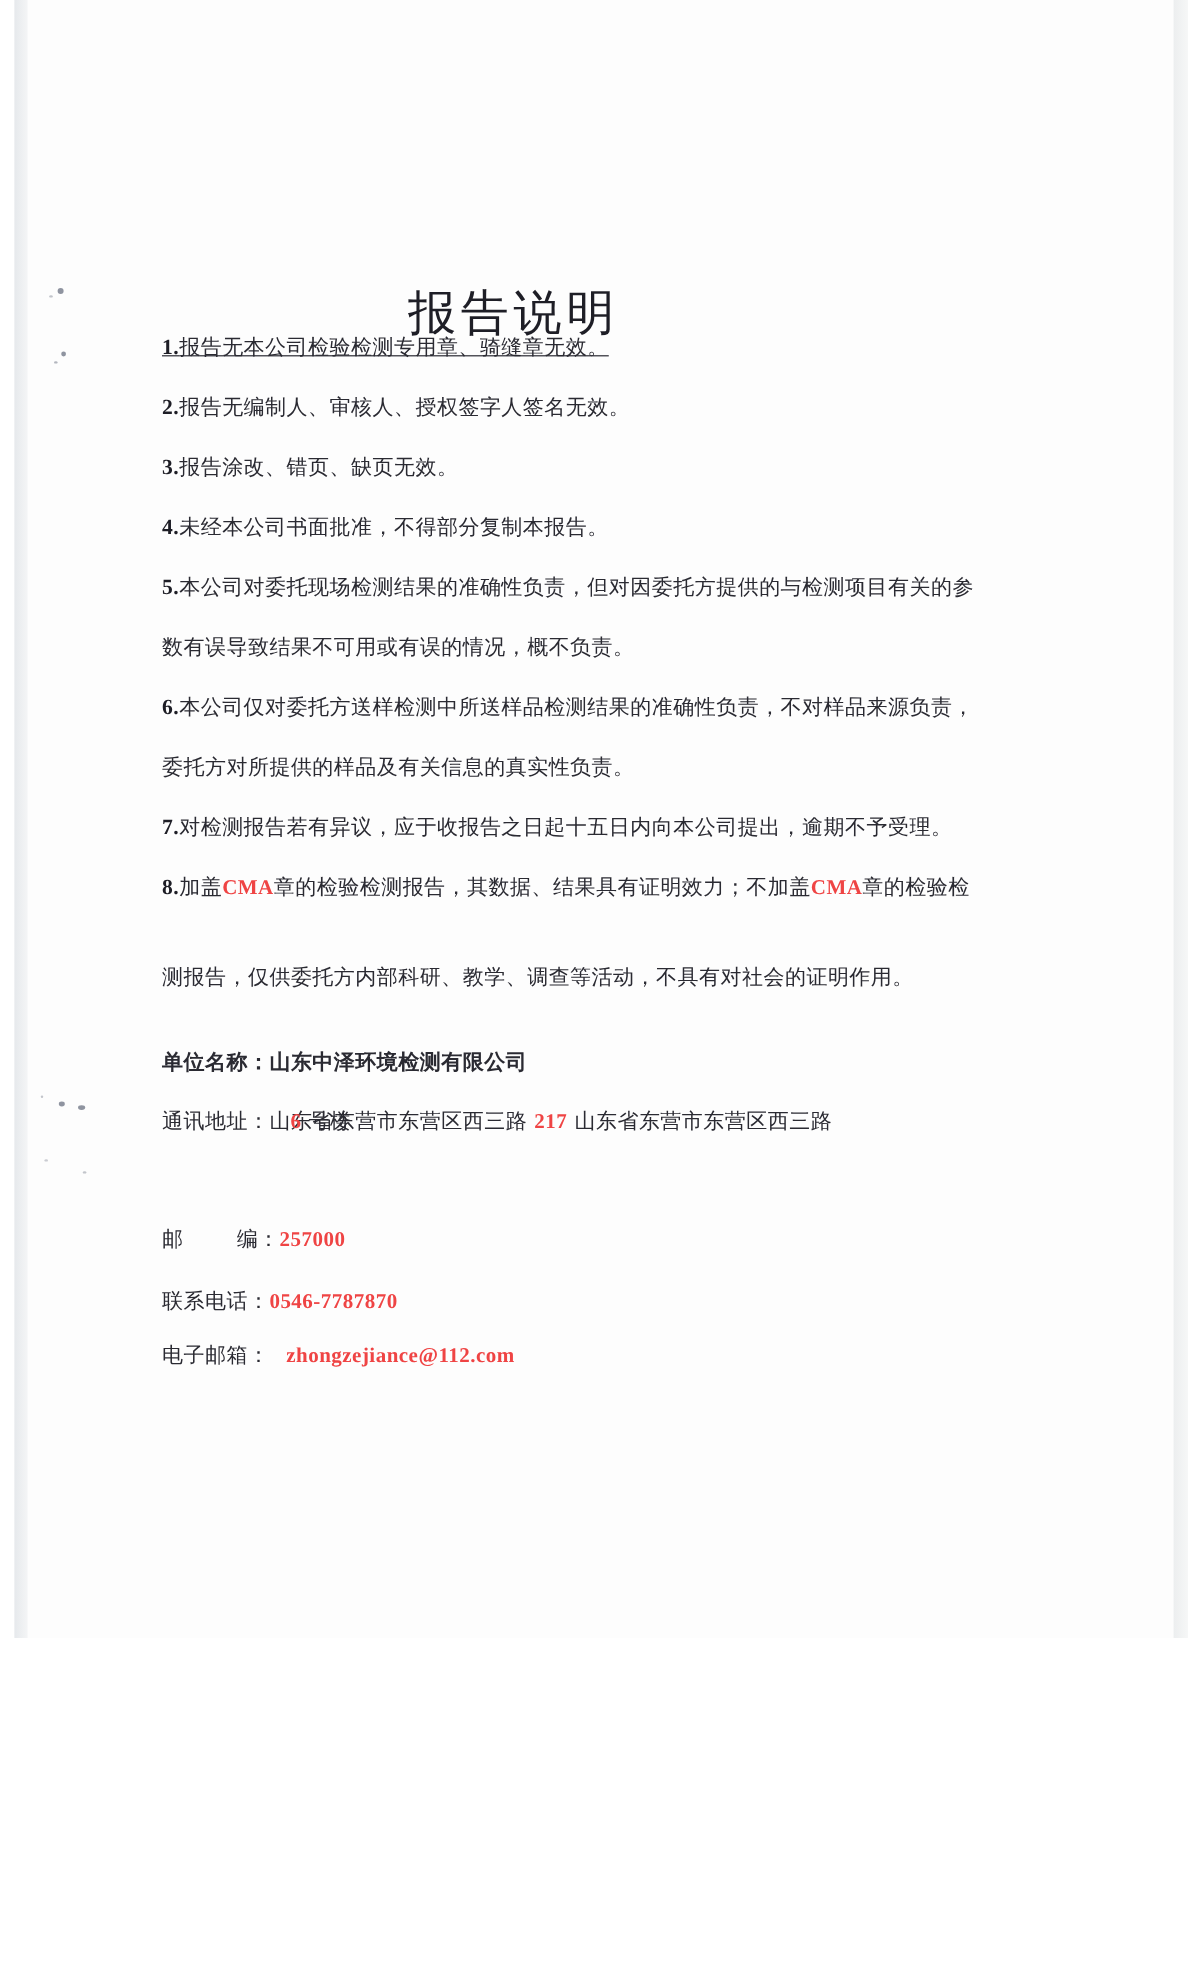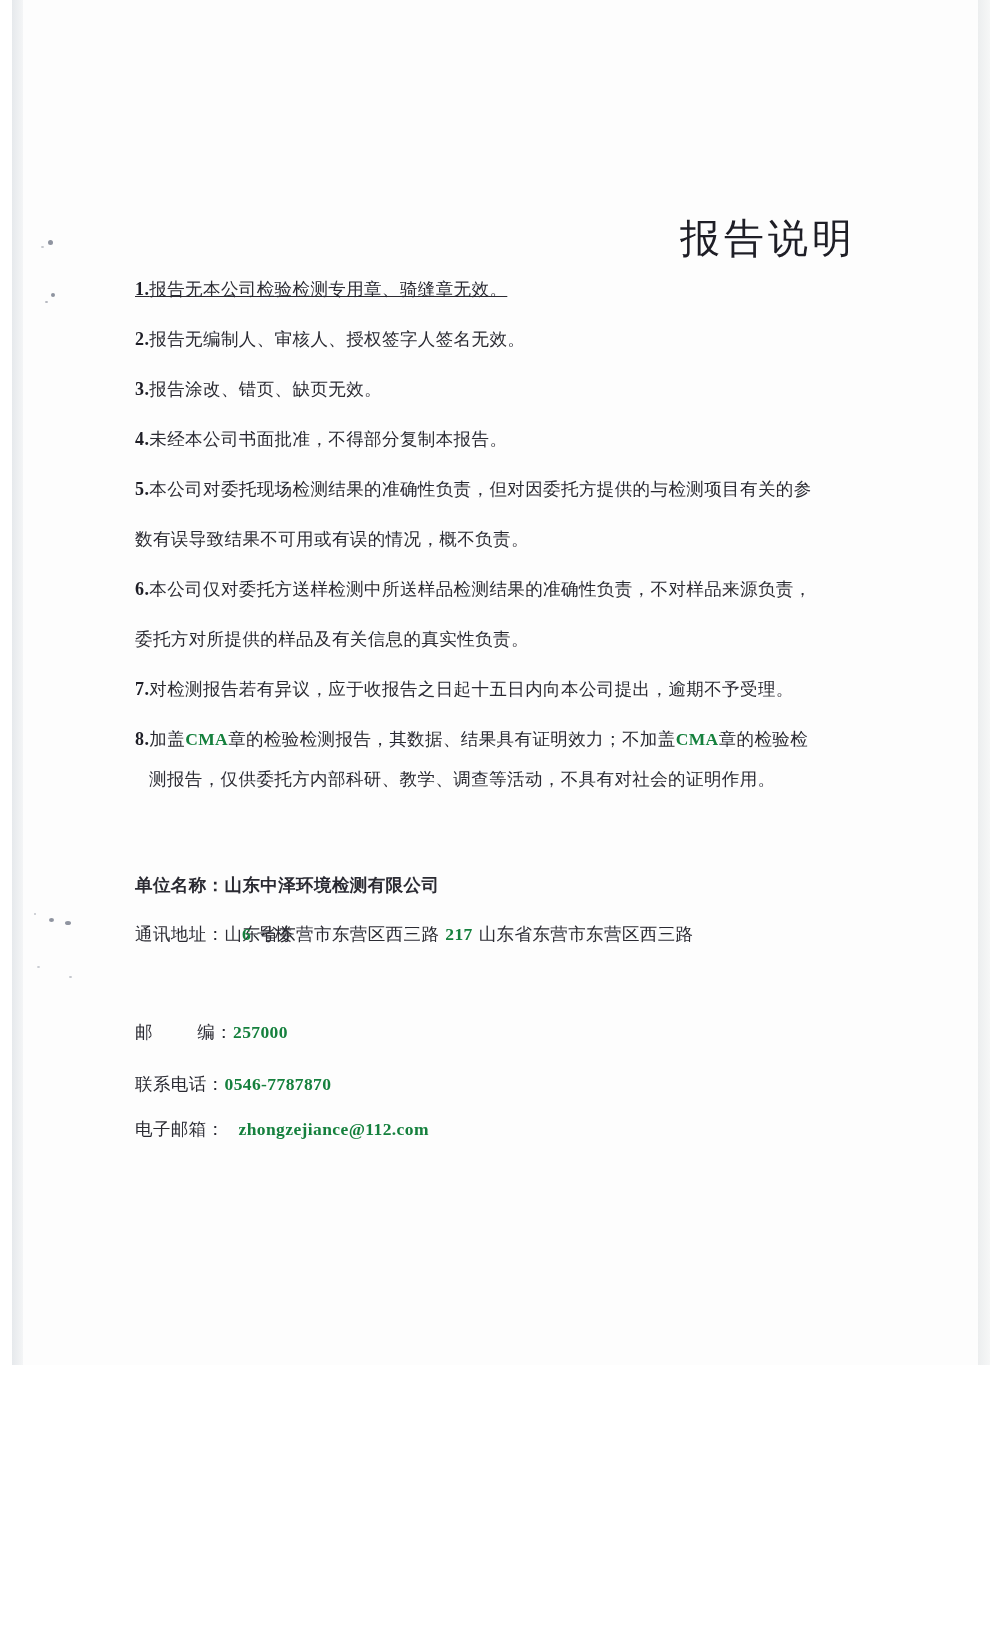--- a/index.html
+++ b/index.html
@@ -42,22 +42,22 @@
     .speck {
       position: absolute;
       border-radius: 50%;
       background: #6a7080;
       opacity: 0.75;
     }
     .title {
       position: absolute;
       left: 0;
       width: 856px;
-      top: 184px;
-      text-align: right;
+      top: 206px;
+      text-align: center;
       font-size: 40px;
       letter-spacing: 4px;
       color: #1e1e26;
       font-family: "DejaVu Sans", "Liberation Sans", sans-serif;
       font-weight: normal;
     }
     .line {
       position: absolute;
       left: 135px;
       font-size: 17.5px;
@@ -67,21 +67,21 @@
     }
     .num {
       font-family: "Liberation Serif", "DejaVu Serif", serif;
       font-weight: bold;
       font-size: 18px;
       color: #1e1e26;
     }
     .bold-latin {
       font-family: "Liberation Serif", "DejaVu Serif", serif;
       font-weight: bold;
-      color: #15803d;
+      color: #ef4444;
       margin-top: 28px;
     }
     .label {
       display: inline-block;
     }
     .postal-label {
       display: inline-block;
       width: 98px;
     }
     .postal-label .p2 {
@@ -134,21 +134,21 @@
 </div>
 <div class="line" style="top:627px;">
   <span>委托方对所提供的样品及有关信息的真实性负责。</span>
 </div>
 <div class="line" style="top:677px;">
   <span class="num">7.</span><span>对检测报告若有异议，应于收报告之日起十五日内向本公司提出，逾期不予受理。</span>
 </div>
 <div class="line" style="top:727px;">
   <span class="num">8.</span><span>加盖</span><span class="bold-latin">CMA</span><span>章的检验检测报告，其数据、结果具有证明效力；不加盖</span><span class="bold-latin">CMA</span><span>章的检验检</span>
 </div>
-<div class="line" style="top:767px;margin-left:14px;">
+<div class="line" style="top:802px;">
   <span>测报告，仅供委托方内部科研、教学、调查等活动，不具有对社会的证明作用。</span>
 </div>
 
 <div class="line" style="top:873px;font-weight:bold;">
   <span class="label">单位名称：</span><span>山东中泽环境检测有限公司</span>
 </div>
 <div class="line" style="top:922px;">
   <span class="label">通讯地址：</span><span>山东省东营市东营区西三路</span>
   <span class="bold-latin">217</span>
   <span>山东省东营市东营区西三路</span>

